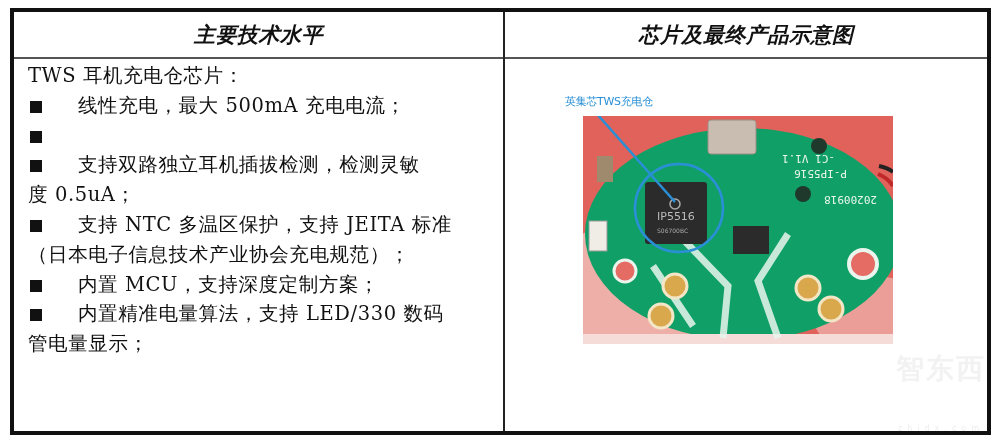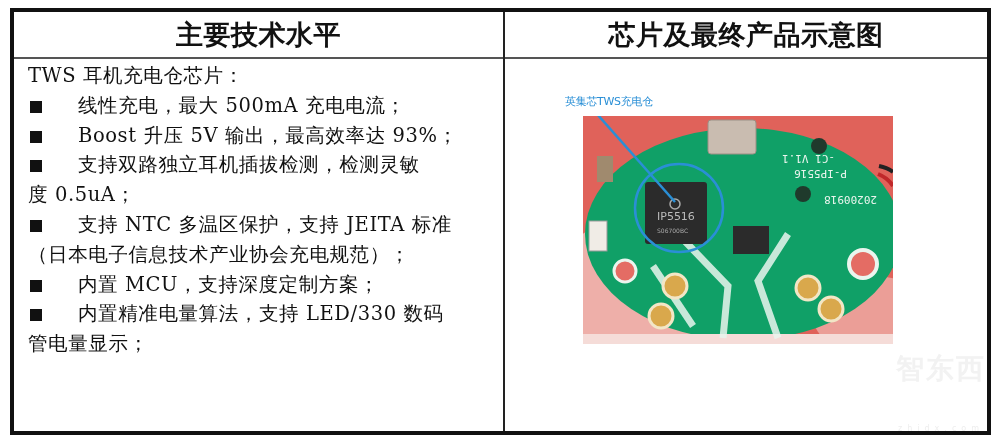--- a/index.html
+++ b/index.html
@@ -3,21 +3,21 @@
 <meta charset="utf-8">
 <style>
   html, body { margin:0; padding:0; background:#ffffff; }
   body { width:1000px; height:443px; position:relative; overflow:hidden;
          font-family:"DejaVu Serif","Liberation Serif",serif; color:#111; }
   .table { position:absolute; left:10px; top:8px; width:981px; height:427px;
            border:4px solid #111; box-sizing:border-box; }
   .col-divider { position:absolute; left:489px; top:0; width:2px; height:100%; background:#222; }
   .head-divider { position:absolute; left:0; top:45px; width:100%; height:1.5px; background:#555; }
   .head { position:absolute; top:0; height:45px; display:flex; align-items:center; justify-content:center;
-          font-size:27px; font-weight:600; letter-spacing:0.5px; }
+          font-size:21px; font-weight:600; letter-spacing:0.5px;font-style:italic; }
   .head.left { left:0; width:489px; }
   .head.right { left:491px; width:482px;border-radius:11px; }
   .left-body { position:absolute; left:0; top:47px; width:576px; padding:2px 10px 0 14px; box-sizing:border-box; }
   .line { font-size:19.5px; line-height:29.8px; white-space:nowrap; letter-spacing:0.6px; }
   .bullet { display:inline-block; width:12px; height:12px; background:#111; margin-right:36px; vertical-align:-1px; margin-left:2px; }
   .right-body { position:absolute; left:491px; top:47px; width:482px; height:370px;padding-left:28px; }
   .photo { position:absolute; left:78px; top:57px; width:310px; height:228px; overflow:hidden;
            background:linear-gradient(180deg,#d9534f 0%,#e57366 40%,#f3c2bc 80%,#f7dcd8 100%); }
   .annot { position:absolute; left:60px; top:35px; font-family:"DejaVu Sans","Liberation Sans",sans-serif;
            font-size:11px; color:#2a8fd6; letter-spacing:-0.3px; }
@@ -30,21 +30,21 @@
 
 <div class="table">
   <div class="head left">主要技术水平</div>
   <div class="head right">芯片及最终产品示意图</div>
   <div class="head-divider"></div>
   <div class="col-divider"></div>
 
   <div class="left-body">
     <div class="line">TWS 耳机充电仓芯片：</div>
     <div class="line"><span class="bullet"></span><span>线性充电，最大 500mA 充电电流；</span></div>
-    <div class="line"><span class="bullet"></span><span>Boost 升压 5V 输出，最高效率达 93%；</span></div>
+    <div class="line"><span class="bullet"></span></div>
     <div class="line"><span class="bullet"></span><span>支持双路独立耳机插拔检测，检测灵敏</span></div>
     <div class="line">度 0.5uA；</div>
     <div class="line"><span class="bullet"></span><span>支持 NTC 多温区保护，支持 JEITA 标准</span></div>
     <div class="line">（日本电子信息技术产业协会充电规范）；</div>
     <div class="line"><span class="bullet"></span><span>内置 MCU，支持深度定制方案；</span></div>
     <div class="line"><span class="bullet"></span><span>内置精准电量算法，支持 LED/330 数码</span></div>
     <div class="line">管电量显示；</div>
   </div>
 
   <div class="right-body">

